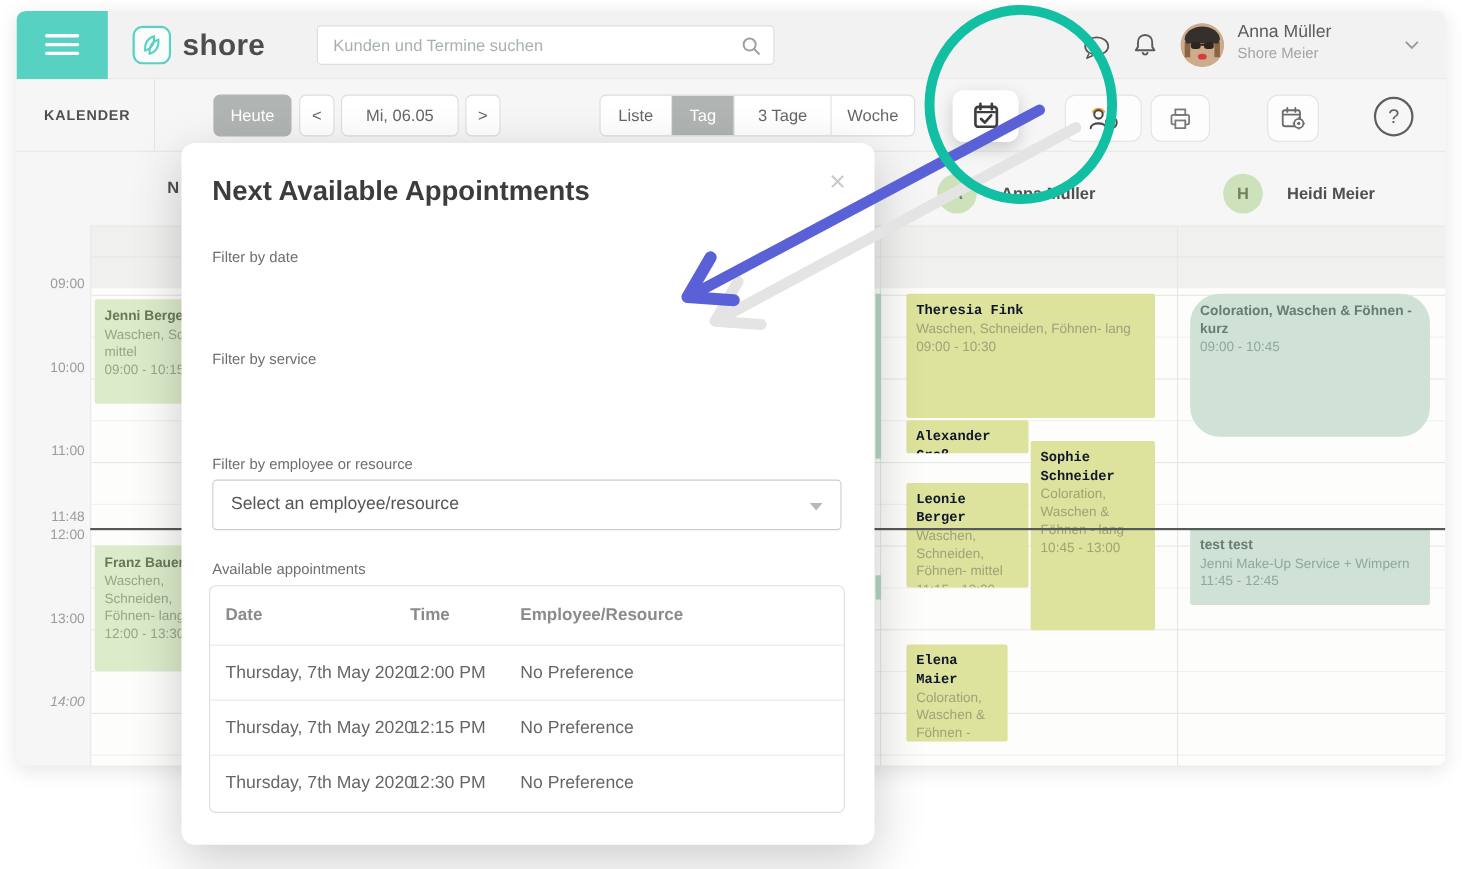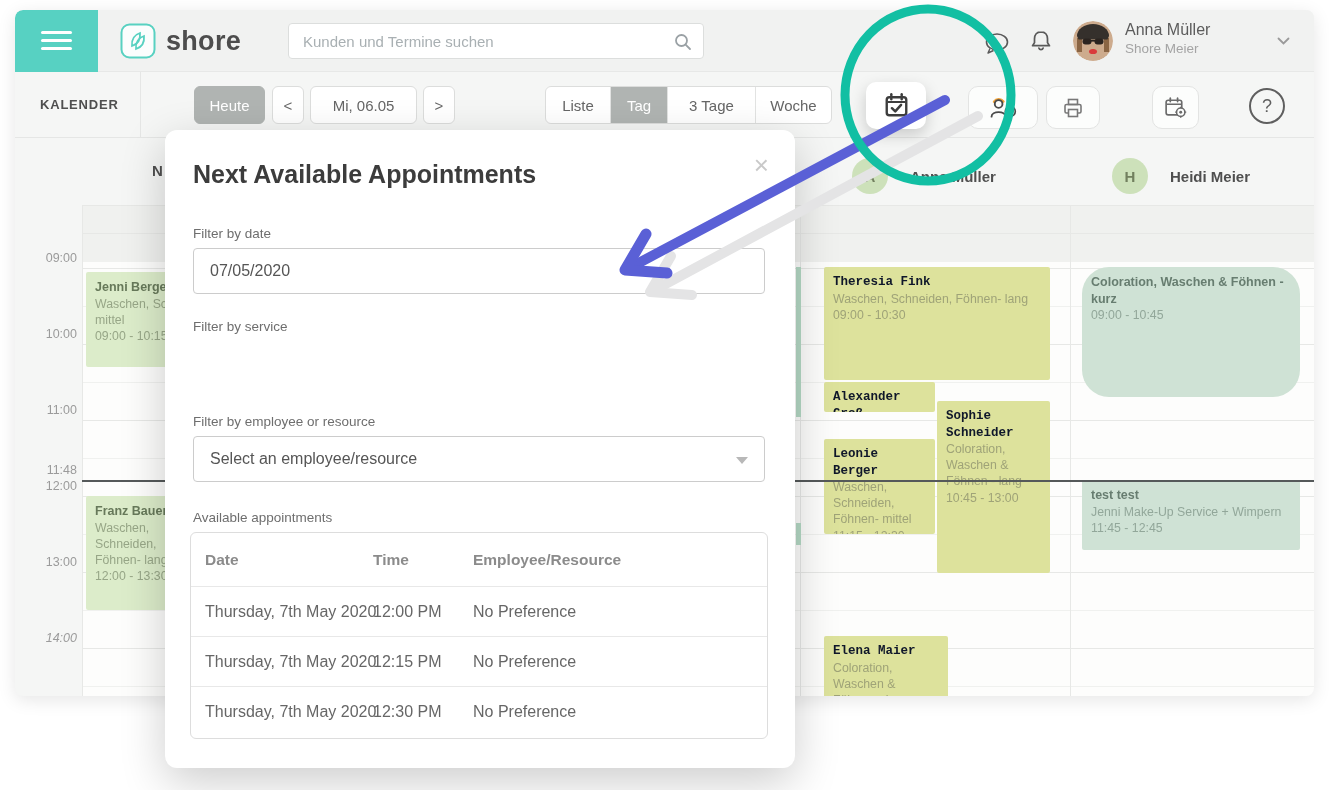--- a/index.html
+++ b/index.html
@@ -276,21 +276,21 @@
     <div class="appt appt-yellow" style="left:922px; top:263px; width:113px; height:172px;">
       <div class="appt-title">Sophie Schneider</div>
       <div class="appt-line">Coloration, Waschen &amp; Föhnen - lang</div>
       <div class="appt-line">10:45 - 13:00</div>
     </div>
     <div class="appt appt-yellow" style="left:809px; top:301px; width:111px; height:95px;">
       <div class="appt-title">Leonie Berger</div>
       <div class="appt-line">Waschen, Schneiden, Föhnen- mittel</div>
       <div class="appt-line">11:15 - 12:30</div>
     </div>
-    <div class="appt appt-yellow" style="left:809px; top:498px; width:124px; height:88px;">
+    <div class="appt appt-yellow" style="left:809px; top:448px; width:92px; height:88px;">
       <div class="appt-title">Elena Maier</div>
       <div class="appt-line">Coloration, Waschen &amp; Föhnen - lang</div>
       <div class="appt-line">13:30 - 15:05</div>
     </div>
     <div class="appt appt-sage" style="left:1067px; top:129px; width:218px; height:130px;border-radius:27px;">
       <div class="appt-title">Coloration, Waschen &amp; Föhnen - kurz</div>
       <div class="appt-line">09:00 - 10:45</div>
     </div>
     <div class="appt appt-sage" style="left:1067px; top:342px; width:218px; height:70px;">
       <div class="appt-title">test test</div>
@@ -300,23 +300,20 @@
 
     <div class="now-line"></div>
   </div>
 </div>
 
 <div class="modal">
   <div class="modal-title">Next Available Appointments</div>
   <div class="modal-close">×</div>
 
   <div class="f-label" style="top:96px;">Filter by date</div>
-  <div class="f-input" style="top:118px;">
-    <input type="text" value="07/05/2020" style="">
-  </div>
 
   <div class="f-label" style="top:189px;">Filter by service</div>
 
   <div class="f-label" style="top:284px;">Filter by employee or resource</div>
   <div class="f-select" style="top:306px;">
     <span>Select an employee/resource</span>
     <svg width="12" height="7" viewBox="0 0 12 7">
       <path d="M0 0 H12 L6 7 Z" fill="#b8b8b8"></path>
     </svg>
   </div>

